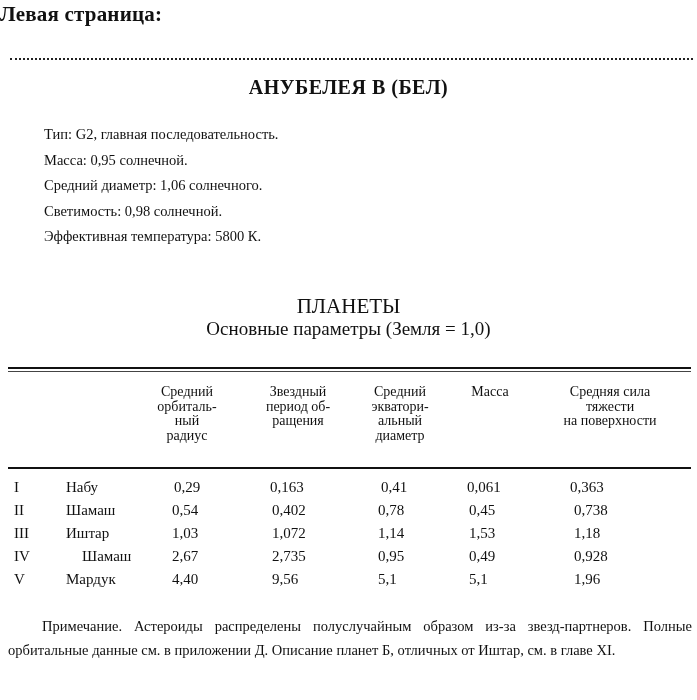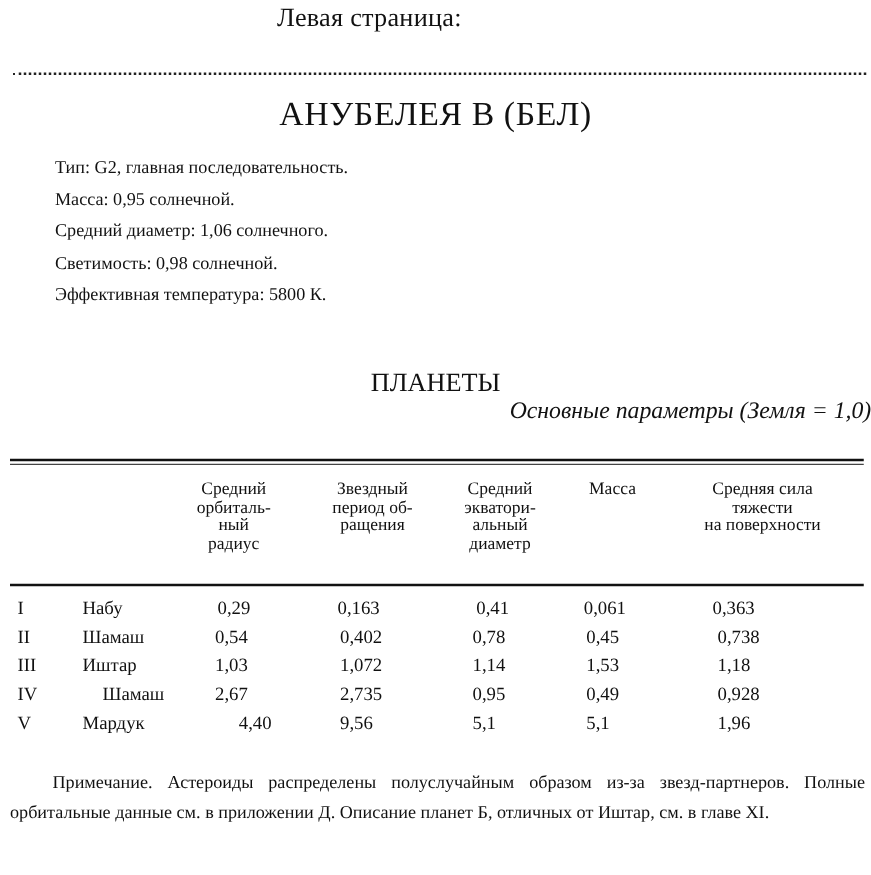--- a/index.html
+++ b/index.html
@@ -3,41 +3,40 @@
 <meta charset="utf-8">
 <style>
   html, body { margin: 0; padding: 0; background: #ffffff; }
   body {
     width: 697px; height: 700px; position: relative; overflow: hidden;
     font-family: "Liberation Serif", "DejaVu Serif", serif;
     color: #111111;
   }
   .abs { position: absolute; }
   .page-header {
-    top: 2px; left: 0; width: 591px; text-align: center;
-    font-size: 21px; letter-spacing: 0.2px;
+    top: 2px; left: 0; width: 591px; 
+    font-size: 21px; letter-spacing: 0.2px; font-weight: bold;
   }
   .dotted-rule {
     top: 58px; left: 10px; width: 683px; height: 0;
     border-top: 2px dotted #222;
   }
   .star-title {
     top: 76px; left: 0; width: 697px; text-align: center;
-    font-size: 27px; letter-spacing: 0.5px;
+    font-size: 20px; letter-spacing: 0.5px; font-weight: bold;
   }
   .star-props { top: 122px; left: 44px; font-size: 14.5px; line-height: 25.5px; }
   .star-props div { white-space: nowrap; }
   .planets-title {
     top: 295px; left: 0; width: 697px; text-align: center;
     font-size: 21px; line-height: 22px;
   }
   .planets-sub {
-    top: 318px; left: 0; width: 697px; text-align: right;
+    top: 318px; left: 0; width: 697px; text-align: center;
     font-size: 19px;
-    font-style: italic;
   }
   .rule-top {
     top: 367px; left: 8px; width: 683px; height: 0;
     border-top: 2px solid #111;
   }
   .rule-top2 {
     top: 371px; left: 8px; width: 683px; height: 0;
     border-top: 1px solid #444;
   }
   .col-head {
@@ -136,20 +135,20 @@
   <span style="left:82px;">Шамаш</span>
   <span style="left:172px;">2,67</span>
   <span style="left:272px;">2,735</span>
   <span style="left:378px;">0,95</span>
   <span style="left:469px;">0,49</span>
   <span style="left:574px;">0,928</span>
 </div>
 <div class="abs row" style="top:571px;">
   <span style="left:14px;">V</span>
   <span style="left:66px;">Мардук</span>
-  <span style="left:172px;margin-left:19px;">4,40</span>
+  <span style="left:172px;">4,40</span>
   <span style="left:272px;">9,56</span>
   <span style="left:378px;">5,1</span>
   <span style="left:469px;">5,1</span>
   <span style="left:574px;">1,96</span>
 </div>
 
 <div class="abs note">Примечание. Астероиды распределены полуслучайным образом из-за звезд-партнеров. Полные орбитальные данные см. в приложении Д. Описание планет Б, отличных от Иштар, см. в главе XI.</div>
 
 </body></html>

